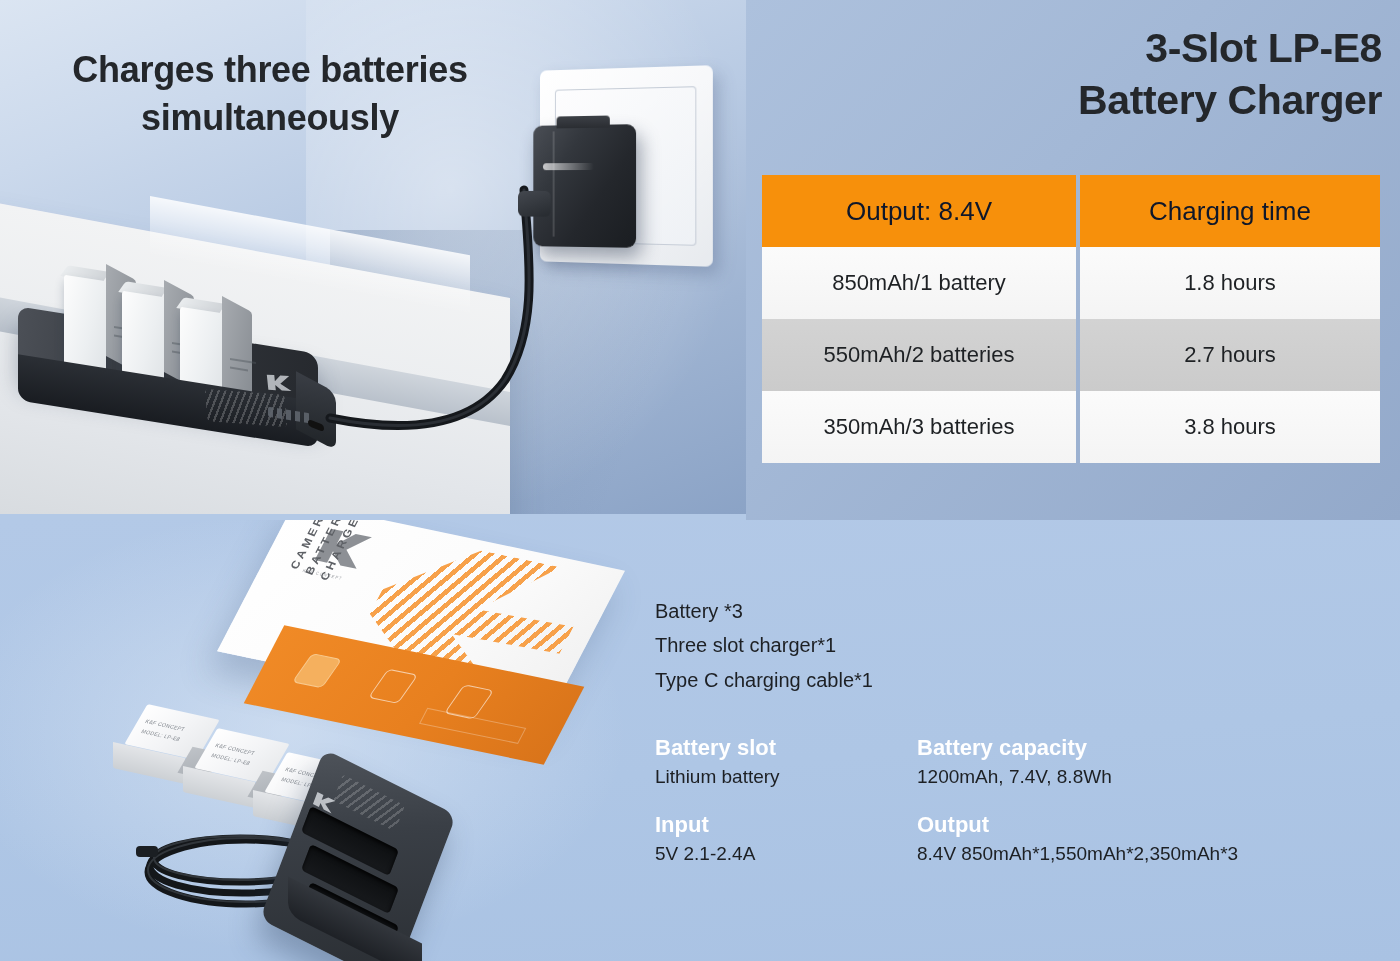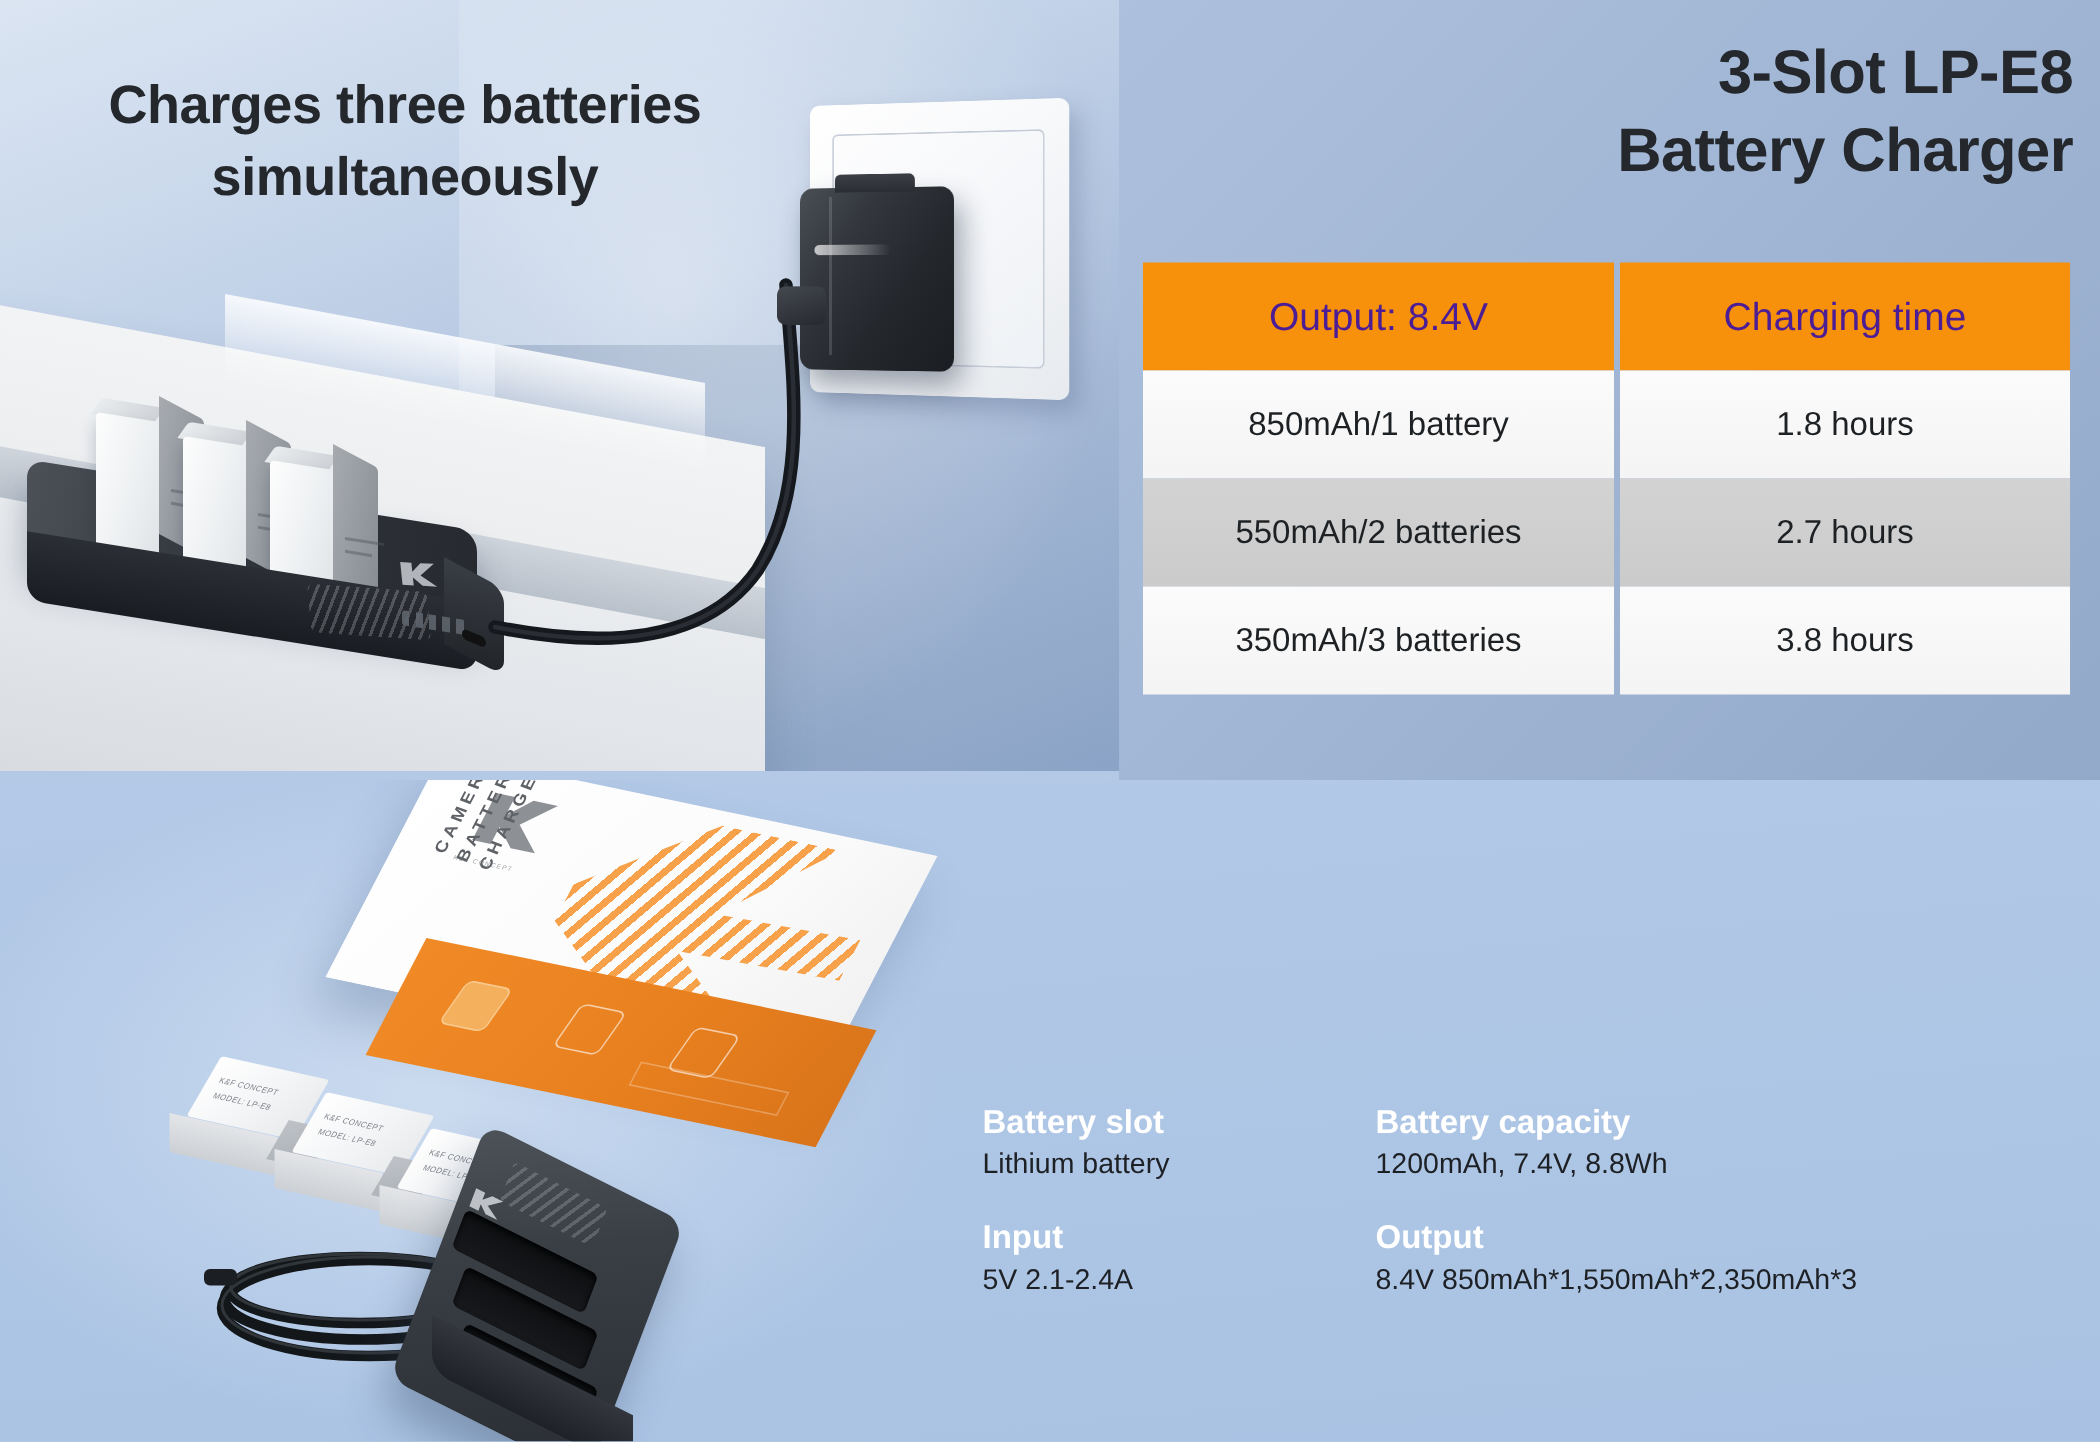--- a/index.html
+++ b/index.html
@@ -159,21 +159,21 @@
     color: #24272b;
     font-size: 41px; font-weight: bold; line-height: 1.28;
     letter-spacing: -0.4px;
     text-align: right;
   }
   .spec-table {
     position: absolute; left: 16px; top: 175px; width: 618px;
   }
   .st-row { display: flex; width: 100%; }
   .st-head .st-cell {
-    background: #f7900b; color: #4c1d95;
+    background: #f7900b; color: #0f172a;
     font-size: 26px; height: 72px;
   }
   .st-cell {
     display: flex; align-items: center; justify-content: center;
     text-align: center; font-size: 22px; color: #1e2124;
     height: 72px;
   }
   .st-cell.c1 { width: 314px; }
   .st-cell.gap { width: 4px; height: 72px; background: transparent; }
   .st-cell.c2 { width: 300px; }
@@ -491,20 +491,25 @@
         <svg viewBox="0 0 40 24" width="24" height="15" aria-hidden="true">
           <path d="M2 2 L12 2 L12 10 L20 2 L32 2 L19 13 L33 22 L20 22 L12 15 L12 22 L2 22 Z" fill="#d3d7dc"></path>
         </svg>
       </div>
       <div class="bchg-slot" style="left:14px; top:46px;"></div>
       <div class="bchg-slot" style="left:14px; top:84px;"></div>
       <div class="bchg-slot" style="left:14px; top:122px;"></div>
       <div class="bchg-front"></div>
     </div>
 
+    <div class="contents-list" style="top:74px;">
+      <div>Battery *3</div>
+      <div>Three slot charger*1</div>
+      <div>Type C charging cable*1</div>
+    </div>
 
     <div class="specs-grid" style="top:215px;">
       <div class="spec-pair">
         <div class="spec-col left">
           <div class="spec-label">Battery slot</div>
           <div class="spec-value">Lithium battery</div>
         </div>
         <div class="spec-col">
           <div class="spec-label">Battery capacity</div>
           <div class="spec-value">1200mAh,  7.4V,  8.8Wh</div>

